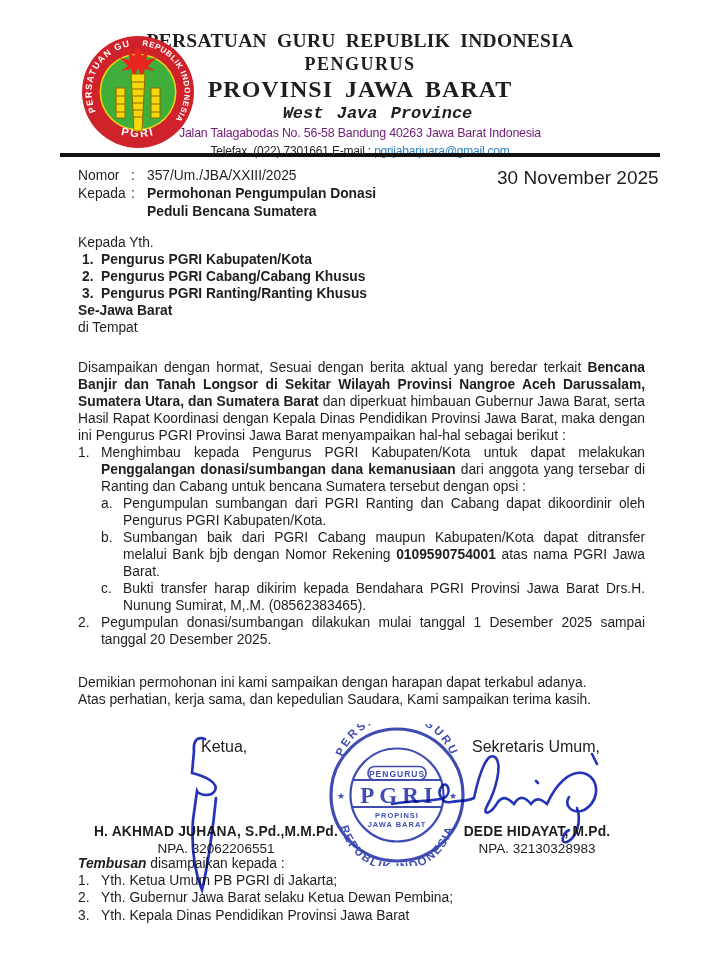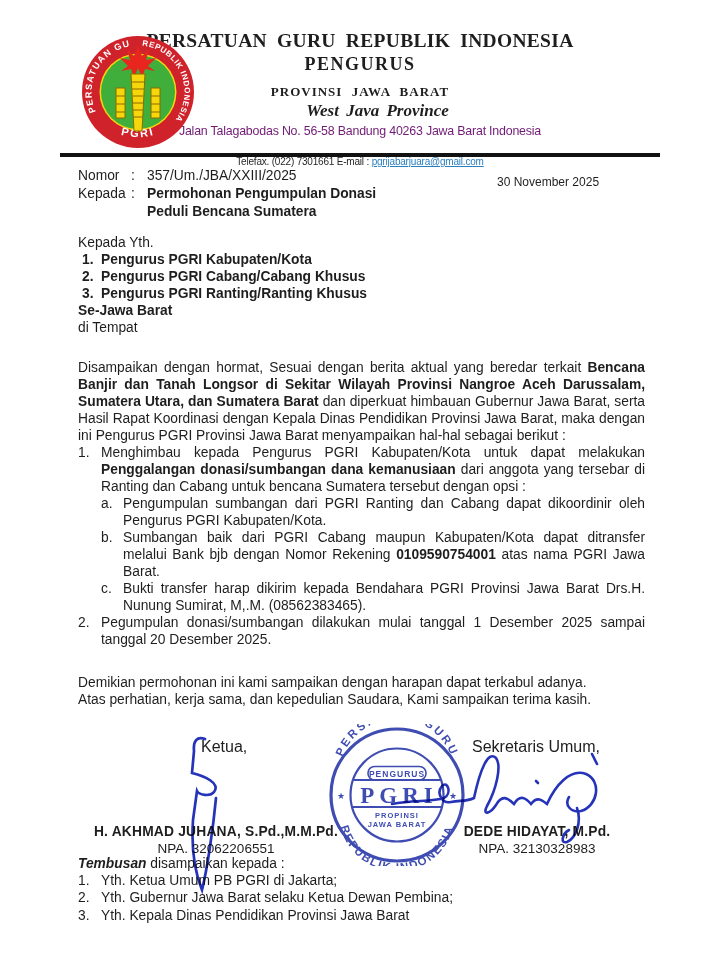--- a/index.html
+++ b/index.html
@@ -5,32 +5,32 @@
   html,body{margin:0;padding:0;}
   body{width:720px;height:977px;background:#ffffff;position:relative;overflow:hidden;
        font-family:"Liberation Sans",sans-serif;color:#1e1e1e;}
   #page{position:absolute;inset:0;background:#fff;}
   .b{font-weight:700;}
   
   #letterhead{position:absolute;top:30px;left:0;right:0;text-align:center;}
   #logo{position:absolute;left:80px;top:4px;width:116px;height:116px;}
   .hd1{font-family:"Liberation Serif",serif;font-weight:700;font-size:19.5px;word-spacing:5px;letter-spacing:.3px;}
   .hd2{font-family:"Liberation Serif",serif;font-weight:700;font-size:18px;letter-spacing:1.5px;margin-top:2px;}
-  .hd3{font-family:"Liberation Serif",serif;font-weight:700;font-size:13px;word-spacing:5px;letter-spacing:1px;margin-top:9px;}
-  .hd4{font-family:Liberation Serif, serif;font-weight:700;font-style:italic;font-size:17px;word-spacing:3px;margin-top:1px;margin-left:35px;}
+  .hd3{font-family:"Liberation Serif",serif;font-weight:700;font-size:24px;word-spacing:5px;letter-spacing:1px;margin-top:1px;}
+  .hd4{font-family:Liberation Mono, monospace;font-weight:700;font-style:italic;font-size:17px;word-spacing:3px;margin-top:1px;margin-left:35px;}
   .hd-addr{font-size:12.4px;letter-spacing:-.2px;margin-top:3px;color:#701a75;}
-  .hd-tel{font-size:10px;letter-spacing:-.2px;margin-top:18px;color:#262626;}
+  .hd-tel{font-size:12px;letter-spacing:-.2px;margin-top:4px;color:#262626;}
   .email{color:#2a7fbf;text-decoration:underline;cursor:pointer;}
   #rule{position:absolute;left:60px;top:153px;width:600px;height:4px;background:#111;}
   
   #meta{position:absolute;left:78px;top:167px;font-size:13.8px;line-height:18px;}
   .mrow{display:flex;}
   .mlabel{width:53px;}
   .mcolon{width:16px;}
-  #date{position:absolute;left:497px;top:175px;font-size:12px;}
+  #date{position:absolute;left:497px;top:167px;font-size:19px;}
   
   #recipients{position:absolute;left:78px;top:234px;font-size:13.8px;line-height:17px;width:400px;}
   .rcpt{position:relative;padding-left:23px;}
   .rcpt .num{position:absolute;left:4px;}
   
   #bodyflow{position:absolute;left:78px;top:359px;width:567px;font-size:13.8px;line-height:17px;}
   .just{text-align:justify;}
   p{margin:0;}
   .li{position:relative;padding-left:23px;}
   .li .num{position:absolute;left:0;}

